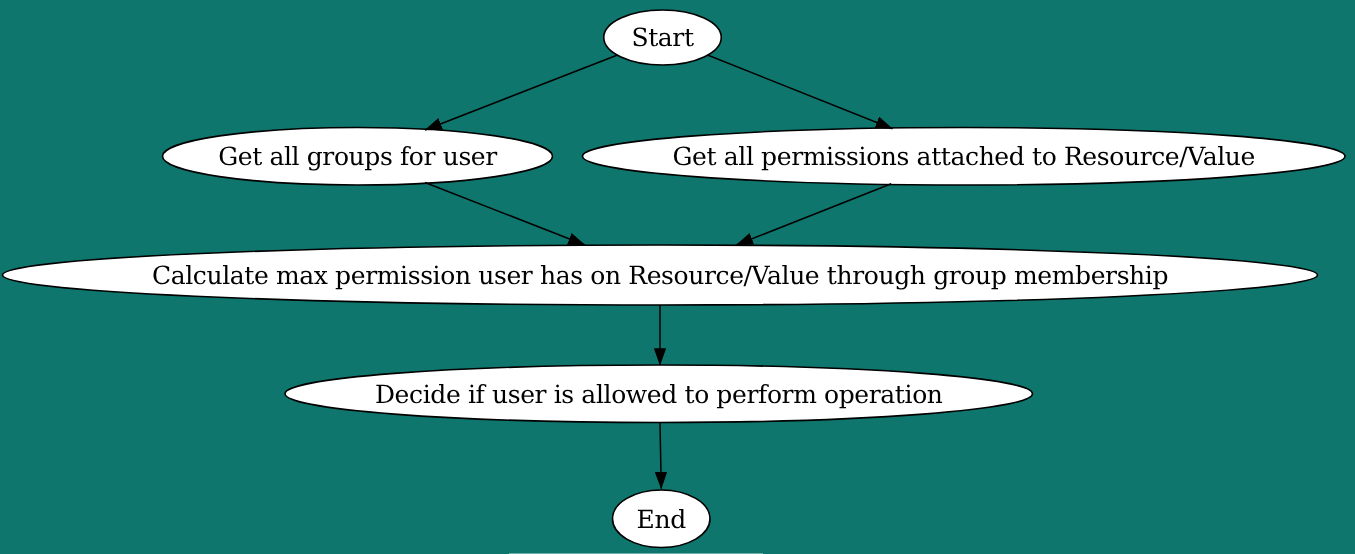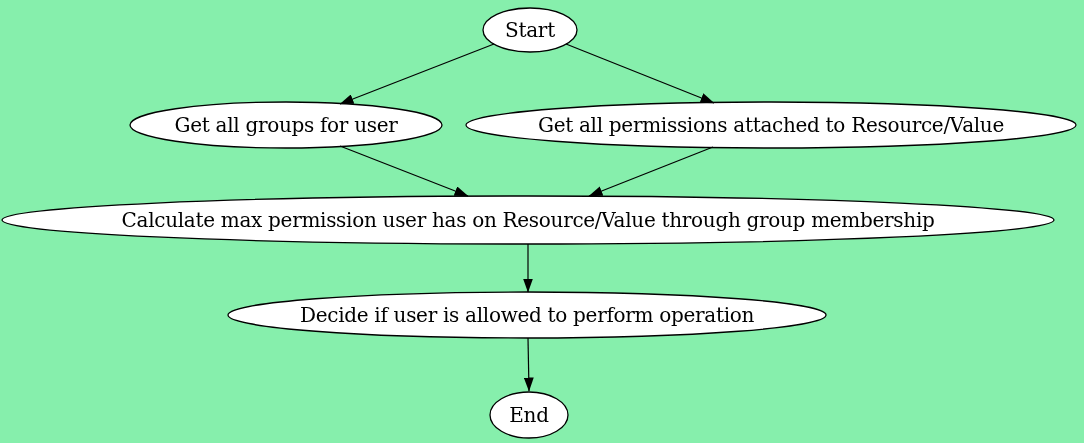--- a/index.html
+++ b/index.html
@@ -4,21 +4,21 @@
 <style>
   html, body {
     margin: 0;
     padding: 0;
     background: #ffffff;
   }
   .canvas {
     position: relative;
     width: 1084px;
     height: 443px;
-    background: #86efac;
+    background: #0f766e;
     overflow: hidden;
   }
   svg {
     display: block;
   }
   .node-shape {
     fill: #ffffff;
     stroke: #000000;
     stroke-width: 1.3;
   }

